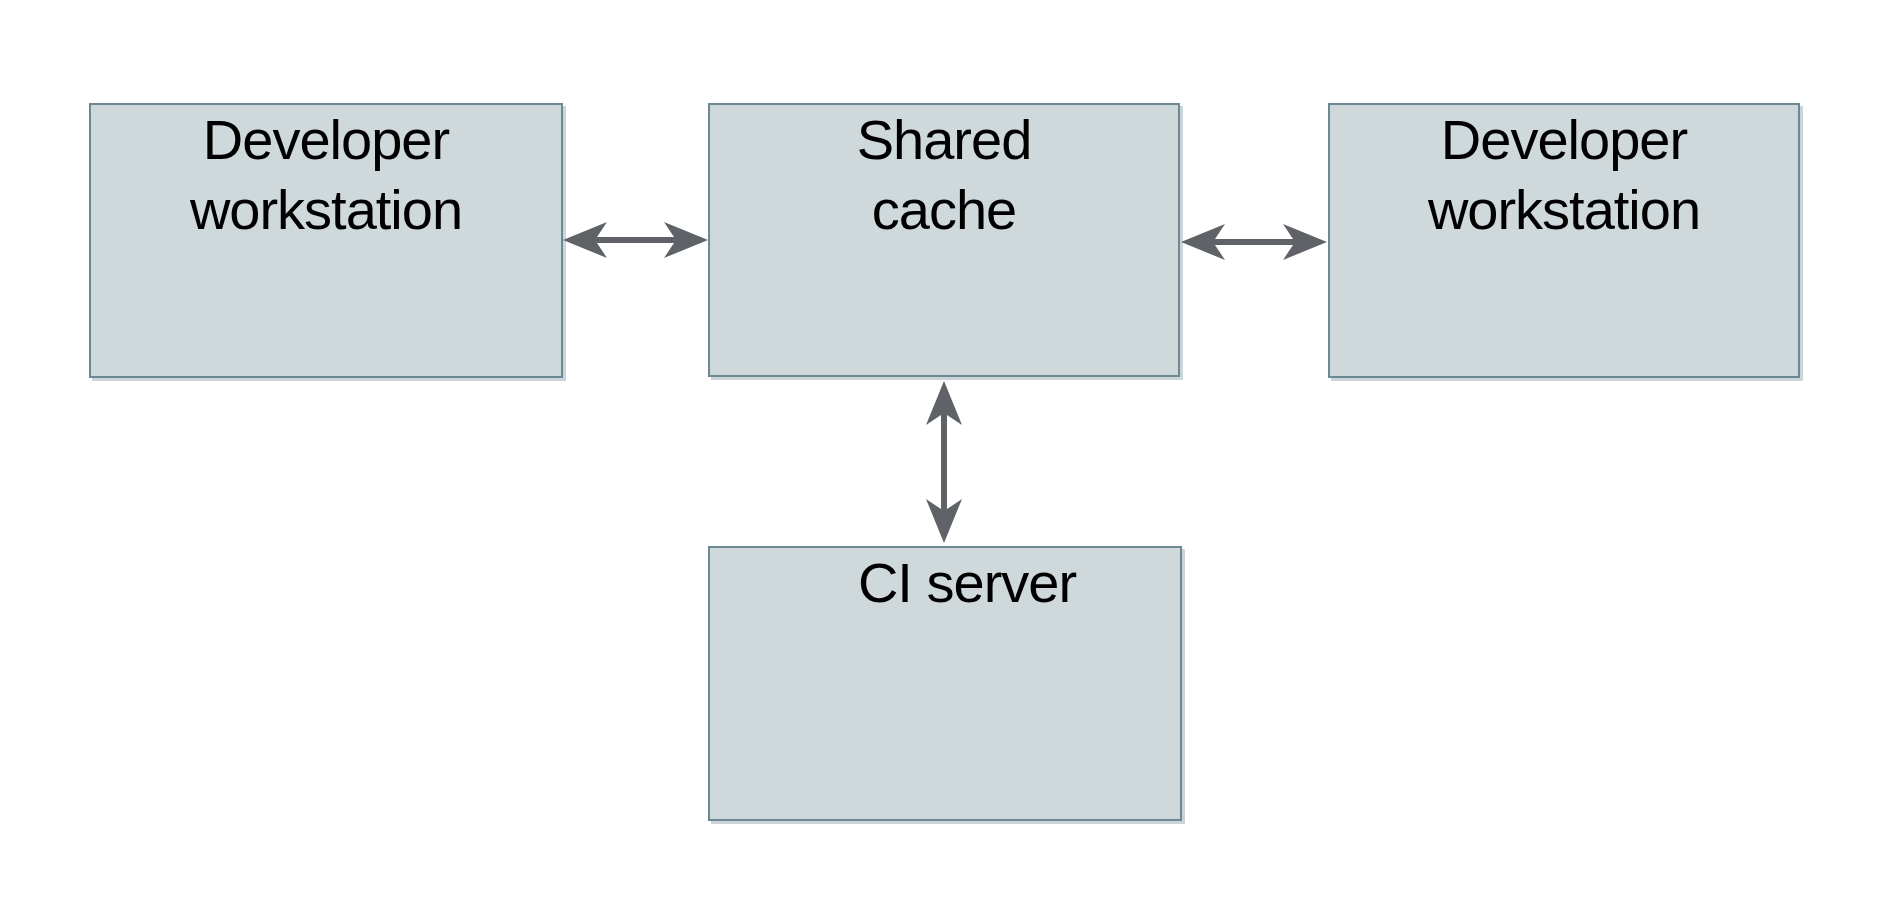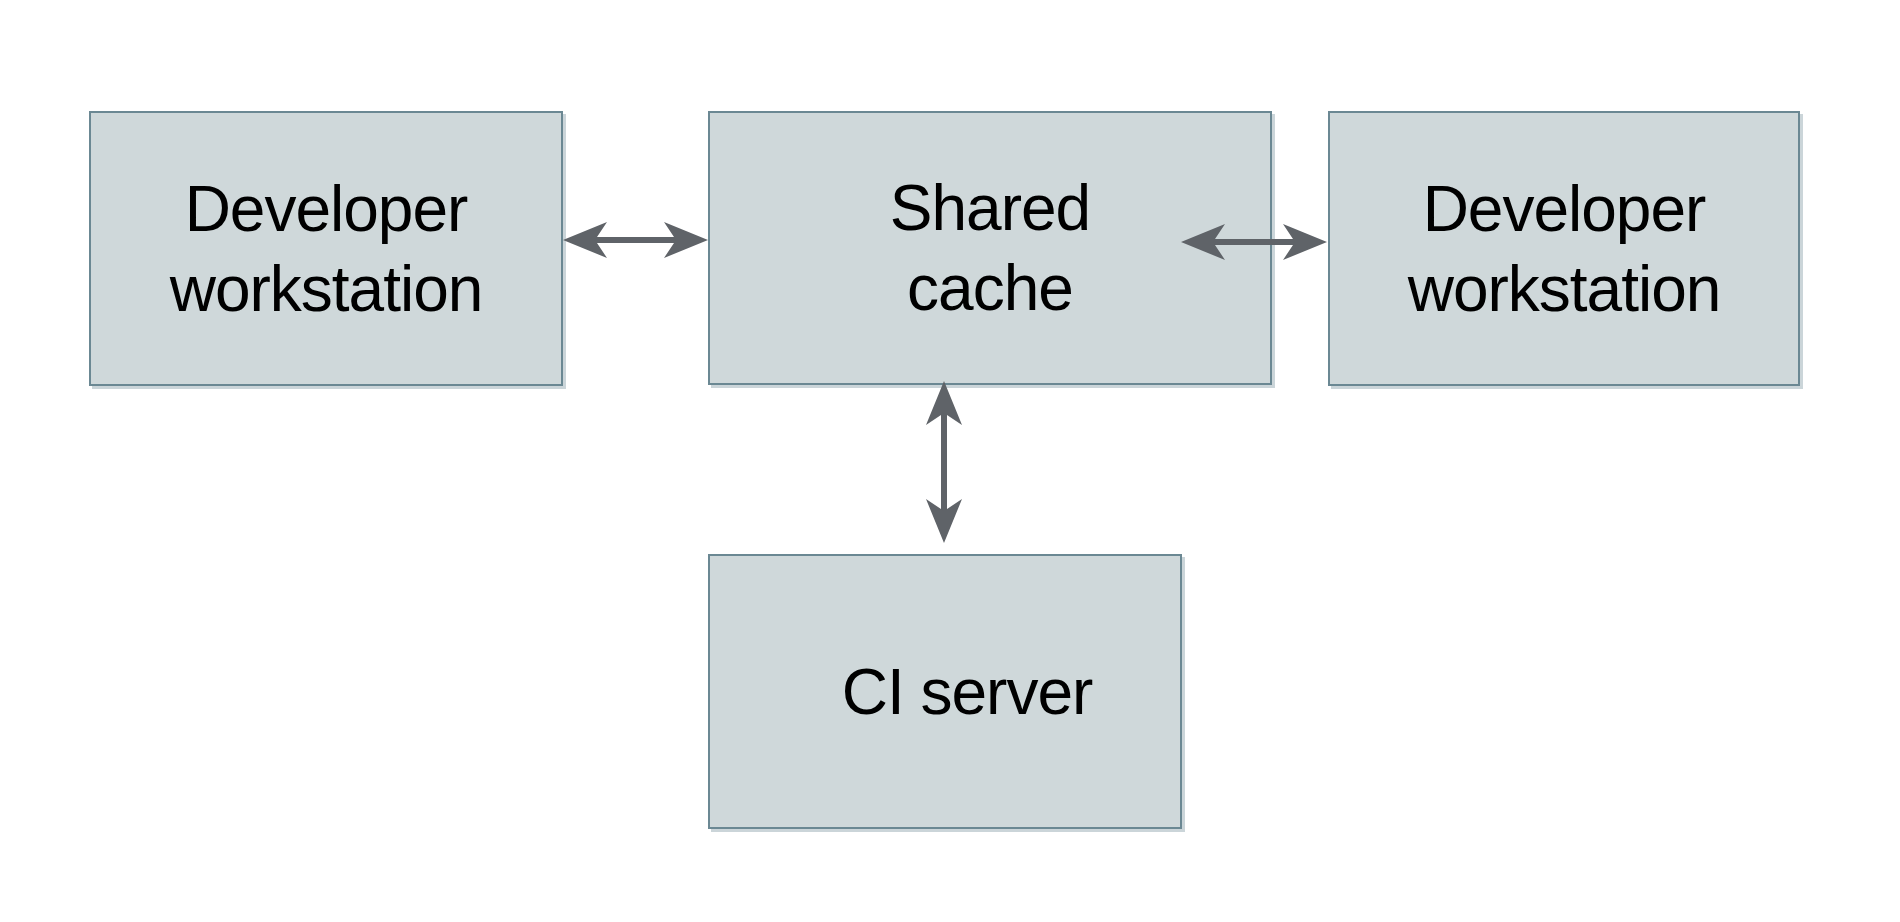--- a/index.html
+++ b/index.html
@@ -17,31 +17,30 @@
   }
   .canvas{
     position:absolute;left:0;top:0;width:1900px;height:922px;
     background:var(--background);
   }
   .node{
     position:absolute;
     background:var(--node-fill);
     border:2px solid var(--node-border);
     box-shadow:3px 3px 0 rgba(107,136,147,0.35);
-    display:flex;align-items:center;justify-content:center;
+    display:flex;justify-content:center;
     text-align:center;
     color:var(--text);
-    font-size:64px;
+    font-size:56px;
     line-height:1.25;
     white-space:pre-line;
     letter-spacing:-1px;
-    margin-top:8px;
   }
   .node-dev-left   {left:89px;  top:103px; width:474px; height:275px;}
-  .node-shared     {left:708px; top:103px; width:564px; height:274px;}
+  .node-shared     {left:708px; top:103px; width:472px; height:274px;}
   .node-dev-right  {left:1328px;top:103px; width:472px; height:275px;}
   .node-ci         {left:708px; top:546px; width:474px; height:275px;padding-left:44px;}
   .arrow{position:absolute;}
   .arrow svg{display:block;width:100%;height:100%;}
   .arrow path{fill:var(--arrow);}
   .arrow line{stroke:var(--arrow);stroke-width:6;}
   .arrow-h1{left:561px; top:216px; width:149px; height:48px;}
   .arrow-h2{left:1179px;top:218px; width:150px; height:48px;}
   .arrow-v {left:920px; top:379px; width:48px;  height:166px;}
 </style>

